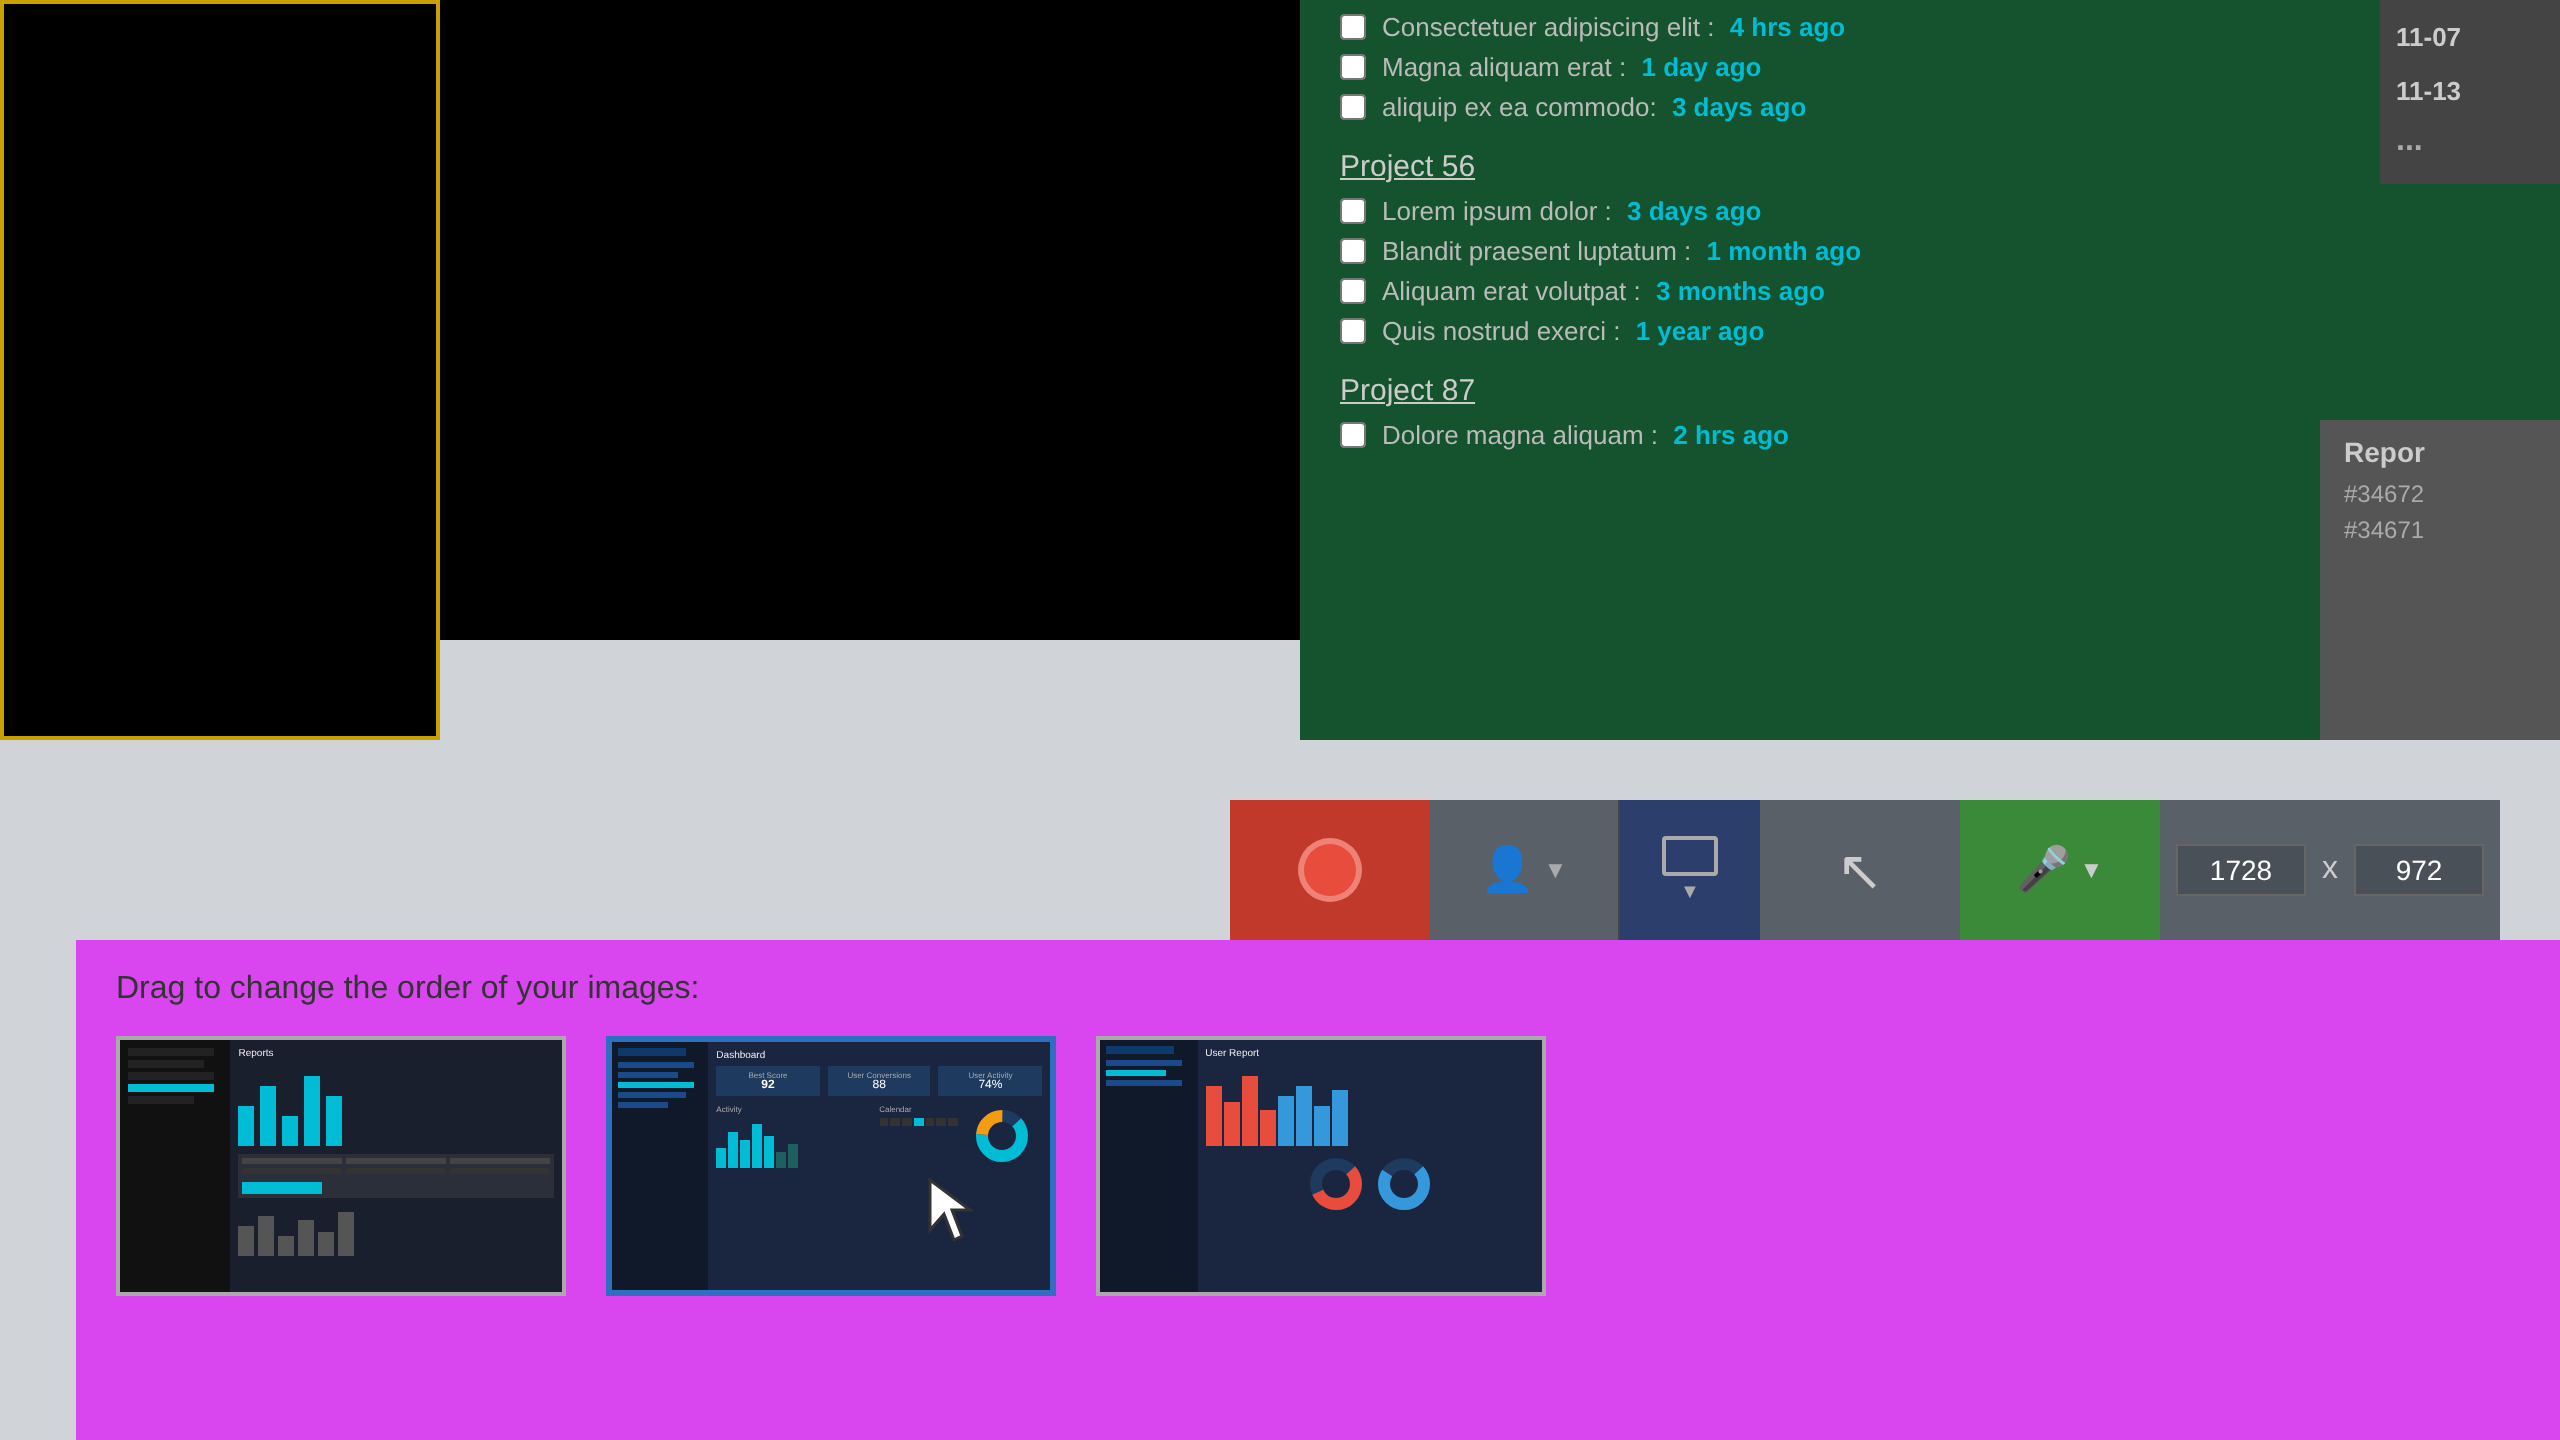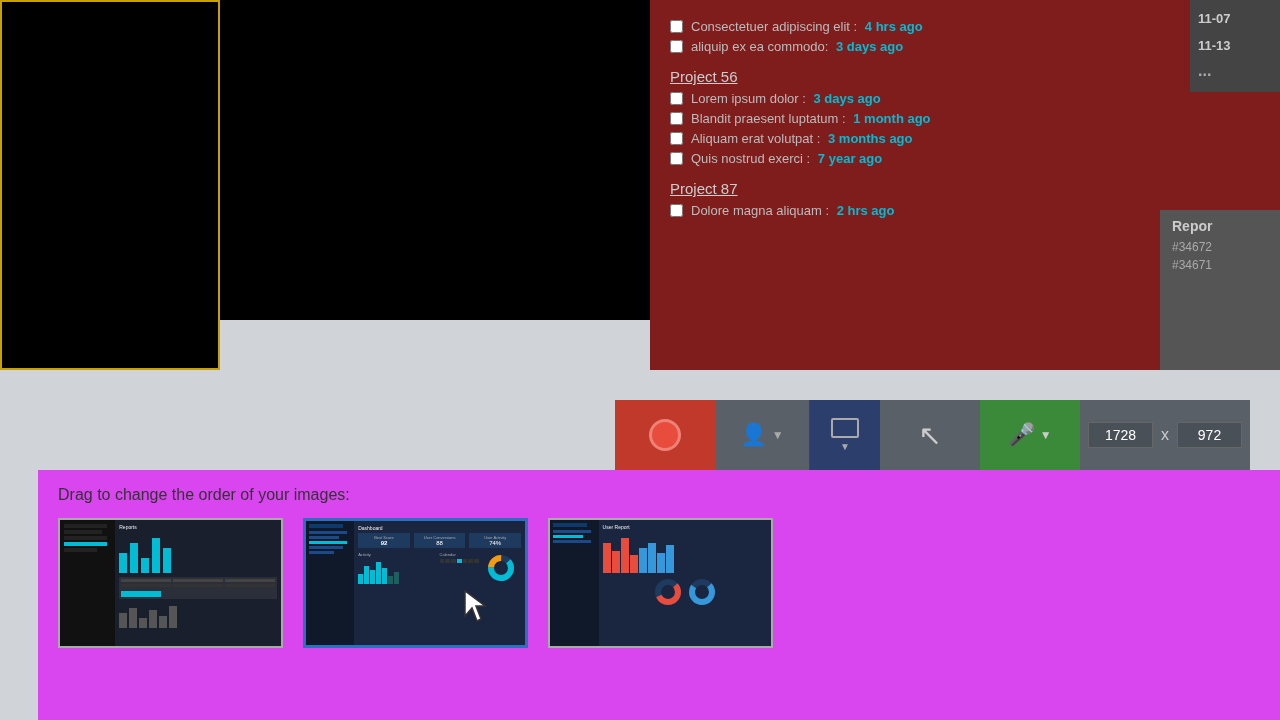--- a/index.html
+++ b/index.html
@@ -32,22 +32,22 @@
     .middle-black {
       width: 430px;
       height: 320px;
       background: #000;
       margin-top: 0;
     }
 
     
     .right-panel {
       flex: 1;
-      background: #7f1d1d;
-      padding: 19px 20px;
+      background: #14532d;
+      padding: 6px 20px;
       overflow: hidden;
       position: relative;
     }
 
     .project-section {
       margin-bottom: 14px;
     }
 
     .project-title {
       font-size: 15px;
@@ -376,20 +376,27 @@
       <div class="project-item">
         <input type="checkbox" style="">
         <span class="item-text">
           <span>Consectetuer adipiscing elit :</span>
           <span class="item-time">4 hrs ago</span>
         </span>
       </div>
       <div class="project-item">
         <input type="checkbox" style="">
         <span class="item-text">
+          <span>Magna aliquam erat :</span>
+          <span class="item-time">1 day ago</span>
+        </span>
+      </div>
+      <div class="project-item">
+        <input type="checkbox" style="">
+        <span class="item-text">
           <span>aliquip ex ea commodo:</span>
           <span class="item-time">3 days ago</span>
         </span>
       </div>
     </div>
 
     <div class="project-section">
       <div class="project-title">Project 56</div>
       <div class="project-item">
         <input type="checkbox" style="">
@@ -409,21 +416,21 @@
         <input type="checkbox" style="">
         <span class="item-text">
           <span>Aliquam erat volutpat :</span>
           <span class="item-time">3 months ago</span>
         </span>
       </div>
       <div class="project-item">
         <input type="checkbox" style="">
         <span class="item-text">
           <span>Quis nostrud exerci :</span>
-          <span class="item-time">7 year ago</span>
+          <span class="item-time">1 year ago</span>
         </span>
       </div>
     </div>
 
     <div class="project-section">
       <div class="project-title">Project 87</div>
       <div class="project-item">
         <input type="checkbox" style="">
         <span class="item-text">
           <span>Dolore magna aliquam :</span>

